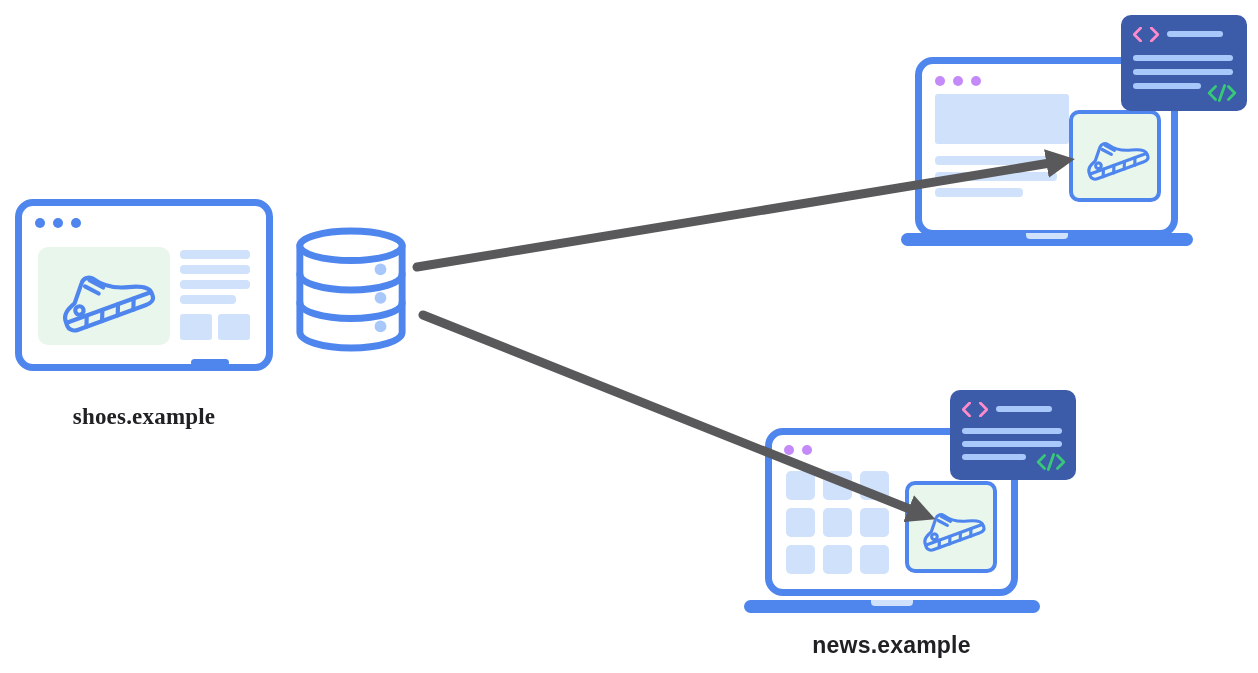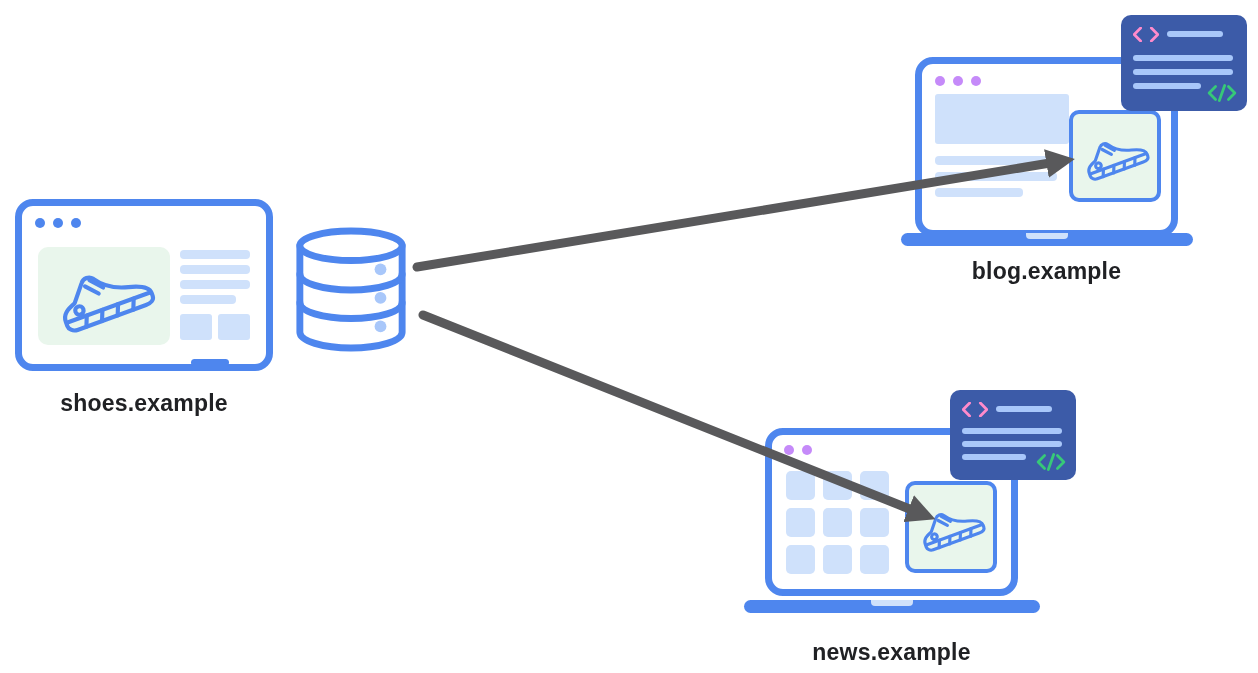--- a/index.html
+++ b/index.html
@@ -89,21 +89,21 @@
       <span class="bar" style="left:158px; top:44px;  width:70px;"></span>
       <span class="bar" style="left:158px; top:59px;  width:70px;"></span>
       <span class="bar" style="left:158px; top:74px;  width:70px;"></span>
       <span class="bar" style="left:158px; top:89px;  width:56px;"></span>
       <span class="square" style="left:158px; top:108px; width:32px; height:26px;"></span>
       <span class="square" style="left:196px; top:108px; width:32px; height:26px;"></span>
     </div>
   </div>
   <span class="dash" style="left:191px; top:359px; width:38px; height:7px;"></span>
 
-  <div class="label" style="left:15px; top:390px; width:258px;">shoes.example</div>
+  <div class="label" style="left:15px; top:404px; width:258px;font-family:Liberation Serif, serif;">shoes.example</div>
 
   <svg style="position:absolute; left:292px; top:226px;" width="118" height="130" viewBox="0 0 120 132">
     <path d="M8 20 V108 C8 116.8 31.3 124 60 124 C88.7 124 112 116.8 112 108 V20" fill="#ffffff" stroke="var(--blue,#4E86EE)" stroke-width="7" stroke-linecap="round"></path>
     <ellipse cx="60" cy="20" rx="52" ry="15" fill="#ffffff" stroke="var(--blue,#4E86EE)" stroke-width="7"></ellipse>
     <path d="M8 49 C8 57.8 31.3 65 60 65 C88.7 65 112 57.8 112 49" fill="none" stroke="var(--blue,#4E86EE)" stroke-width="7" stroke-linecap="round"></path>
     <path d="M8 78 C8 86.8 31.3 94 60 94 C88.7 94 112 86.8 112 78" fill="none" stroke="var(--blue,#4E86EE)" stroke-width="7" stroke-linecap="round"></path>
     <circle cx="90" cy="44" r="6" fill="var(--pale-dot,#A8C7FA)"></circle>
     <circle cx="90" cy="73" r="6" fill="var(--pale-dot,#A8C7FA)"></circle>
     <circle cx="90" cy="102" r="6" fill="var(--pale-dot,#A8C7FA)"></circle>
   </svg>
@@ -152,21 +152,20 @@
     <span class="cline" style="left:12px; top:68px; width:68px;"></span>
     <svg class="code-close" width="30" height="18" viewBox="0 0 28 16">
       <g fill="none" stroke="var(--code-green,#37C978)" stroke-width="2.6" stroke-linecap="round" stroke-linejoin="round">
         <path d="M8 2 L2 8 L8 14"></path>
           <path d="M20 2 L26 8 L20 14"></path>
           <path d="M16.5 1 L11.5 15"></path>
       </g>
     </svg>
   </div>
 
-  <div class="label" style="left:915px; top:258px; width:263px;">blog.example</div>
 
   <div class="window" style="left:765px; top:428px; width:253px; height:168px;">
     <div class="win-inner">
       <div class="dots" style="top:10px; left:12px;">
         <span class="dot purple"></span>
         <span class="dot purple"></span>
       </div>
 
       <div class="grid" style="left:14px; top:36px;">
         <span class="cell"></span>
@@ -210,21 +209,21 @@
     <span class="cline" style="left:12px; top:64px; width:64px;"></span>
     <svg class="code-close" width="30" height="18" viewBox="0 0 28 16">
       <g fill="none" stroke="var(--code-green,#37C978)" stroke-width="2.6" stroke-linecap="round" stroke-linejoin="round">
         <path d="M8 2 L2 8 L8 14"></path>
           <path d="M20 2 L26 8 L20 14"></path>
           <path d="M16.5 1 L11.5 15"></path>
       </g>
     </svg>
   </div>
 
-  <div class="label" style="left:765px; top:632px; width:253px;margin-top:7px;">news.example</div>
+  <div class="label" style="left:765px; top:632px; width:253px;">news.example</div>
 
   <svg class="arrows" width="1258" height="673" viewBox="0 0 1258 673">
     <defs>
       <marker id="ah" markerWidth="3.2" markerHeight="3.2" refX="0.4" refY="1.6" orient="auto" markerUnits="strokeWidth">
         <path d="M0 0 L3.2 1.6 L0 3.2 Z" fill="var(--arrow,#59595B)"></path>
       </marker>
     </defs>
     <line x1="417" y1="267" x2="1050" y2="163" stroke="var(--arrow,#59595B)" stroke-width="9" stroke-linecap="round" marker-end="url(#ah)"></line>
     <line x1="423" y1="315" x2="912" y2="510" stroke="var(--arrow,#59595B)" stroke-width="9" stroke-linecap="round" marker-end="url(#ah)"></line>
   </svg>

